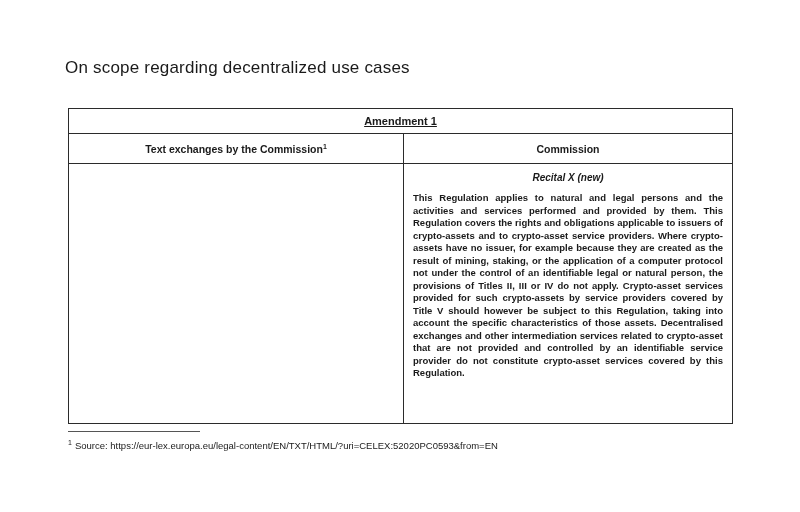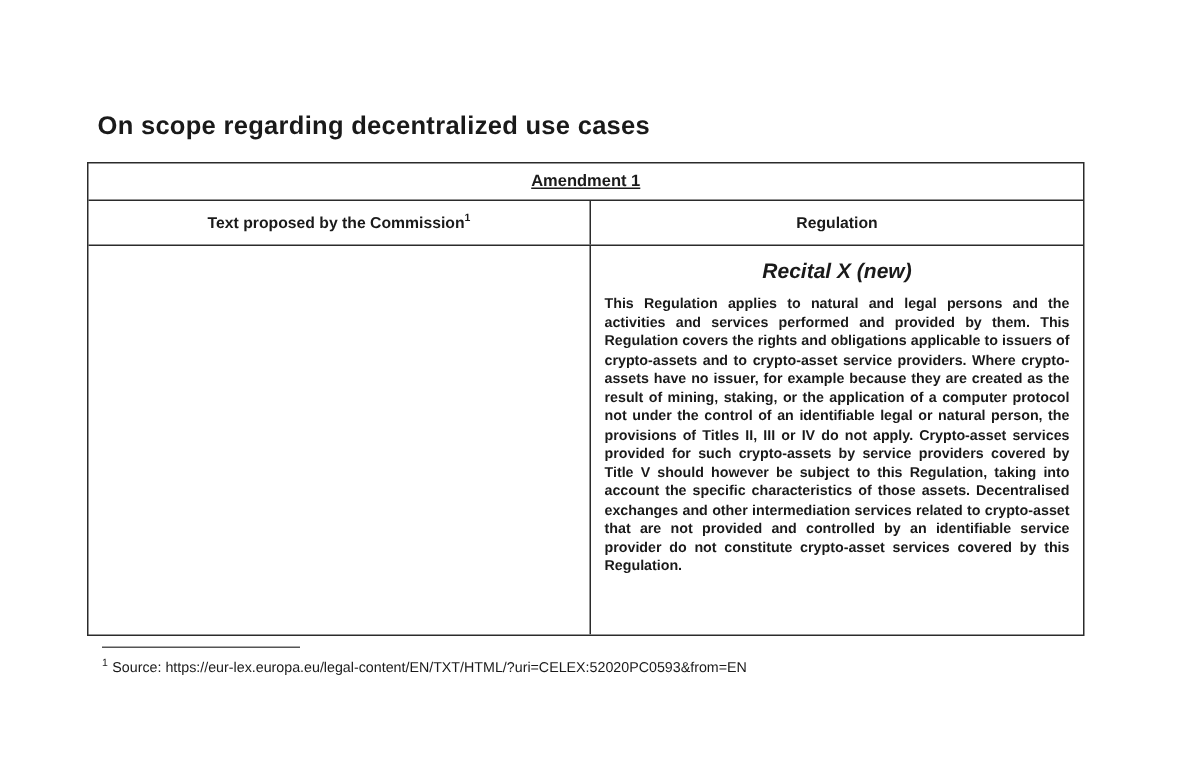--- a/index.html
+++ b/index.html
@@ -12,31 +12,31 @@
     height: 512px;
     position: relative;
     font-family: "Liberation Sans", sans-serif;
     color: #1a1a1a;
     overflow: hidden;
   }
 
   .page-title {
     position: absolute;
     left: 65px;
-    top: 74px;
+    top: 58px;
     font-size: 17px;
-    font-weight: 700;
+    font-weight: 400;
     letter-spacing: 0.2px;
     color: #1a1a1a;
     white-space: nowrap;
   }
 
   .doc-table {
     position: absolute;
-    left: 58px;
+    left: 68px;
     top: 108px;
     width: 665px;
     border: 1.5px solid #2b2b2b;
     box-sizing: border-box;
     background: #ffffff;
   }
 
   .t-amend-head {
     height: 25px;
     border-bottom: 1.5px solid #2b2b2b;
@@ -92,21 +92,21 @@
     overflow: hidden;
   }
 
   .t-body .t-cell.right {
     padding: 4px 9px 0 9px;
     overflow: hidden;
   }
 
   .recital-heading {
     text-align: center;
-    font-size: 14px;
+    font-size: 10px;
     font-weight: 700;
     font-style: italic;
     margin: 4px 0 9px 0;
   }
 
   .amend-para {
     font-size: 9.5px;
     font-weight: 700;
     line-height: 12.5px;
     text-align: justify;
@@ -145,25 +145,25 @@
 
 <div class="page-title">On scope regarding decentralized use cases</div>
 
 <div class="doc-table">
 
   <div class="t-amend-head">Amendment 1</div>
 
   <div class="t-row t-col-heads">
     <div class="t-cell left">
       <span>
-        <span>Text proposed by the Commission</span><sup class="fn-ref">1</sup>
+        <span>Text exchanges by the Commission</span><sup class="fn-ref">1</sup>
       </span>
     </div>
     <div class="t-cell right">
-      <span>Regulation</span>
+      <span>Commission</span>
     </div>
   </div>
 
   <div class="t-row t-body">
     <div class="t-cell left"></div>
     <div class="t-cell right">
       <div class="recital-heading">Recital X (new)</div>
       <p class="amend-para">This Regulation applies to natural and legal persons and the activities and services performed and provided by them. This Regulation covers the rights and obligations applicable to issuers of crypto-assets and to crypto-asset service providers. Where crypto-assets have no issuer, for example because they are created as the result of mining, staking, or the application of a computer protocol not under the control of an identifiable legal or natural person, the provisions of Titles II, III or IV do not apply. Crypto-asset services provided for such crypto-assets by service providers covered by Title V should however be subject to this Regulation, taking into account the specific characteristics of those assets. Decentralised exchanges and other intermediation services related to crypto-asset that are not provided and controlled by an identifiable service provider do not constitute crypto-asset services covered by this Regulation.</p>
     </div>
   </div>

